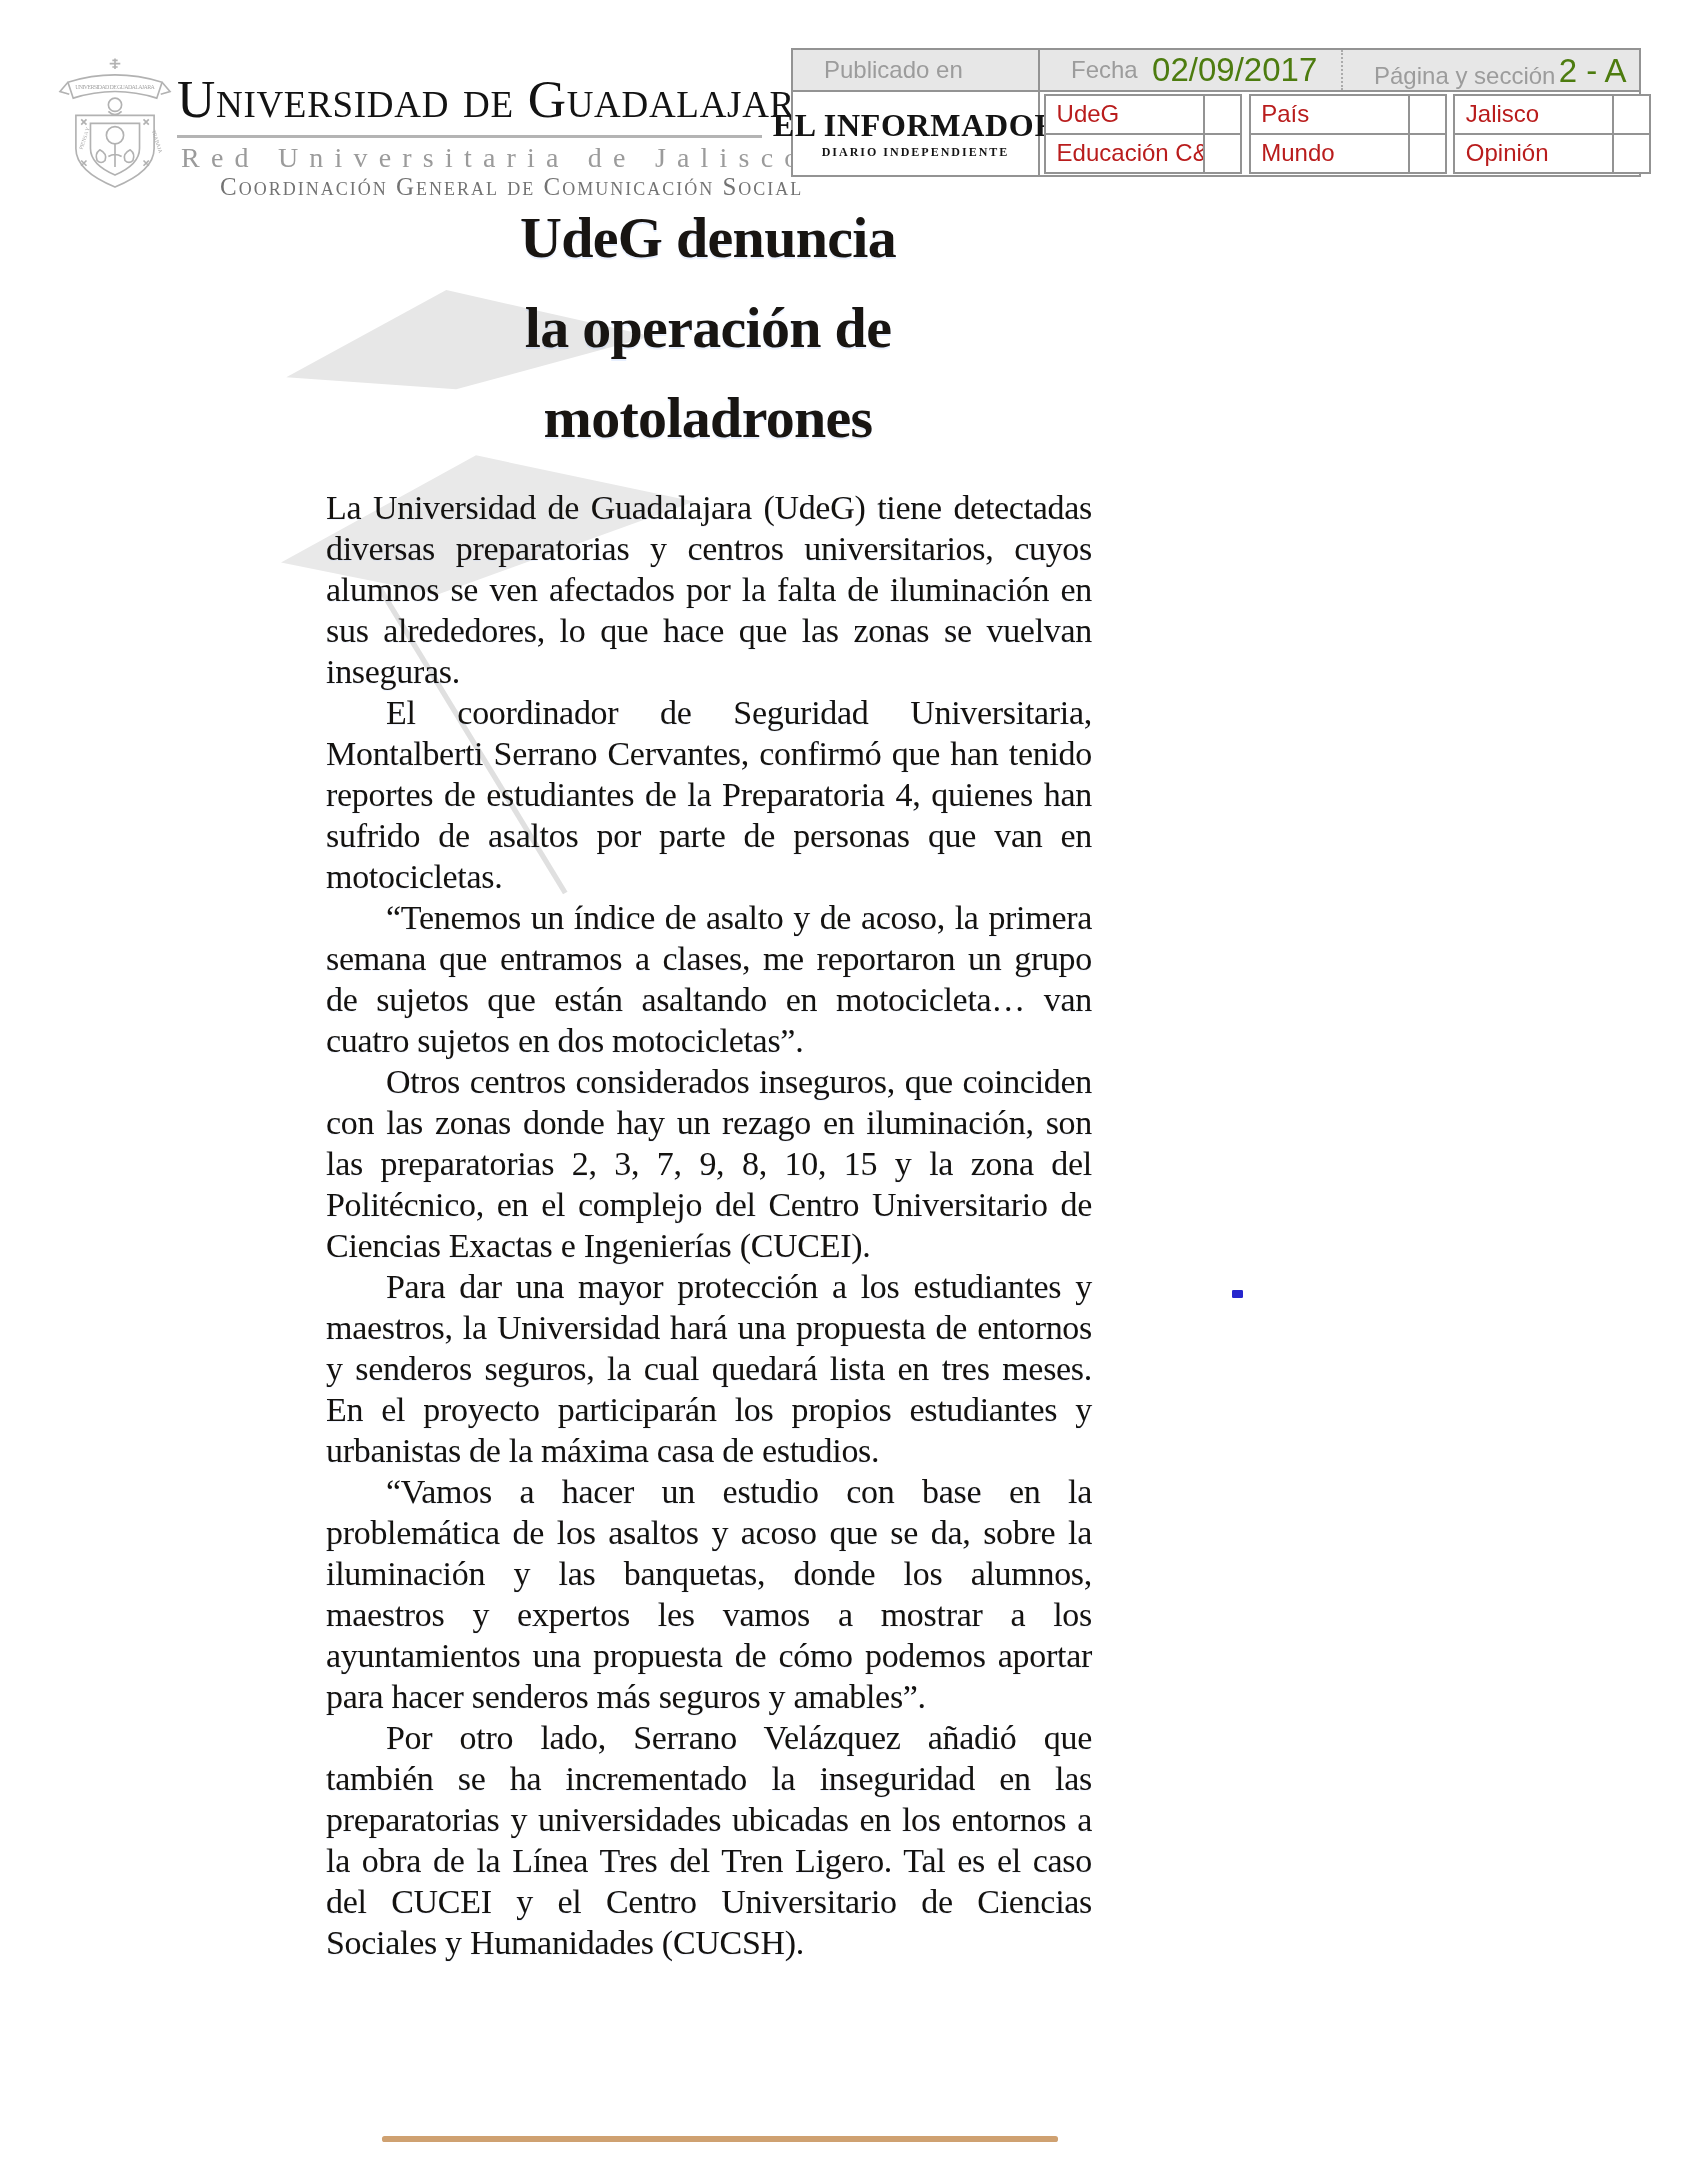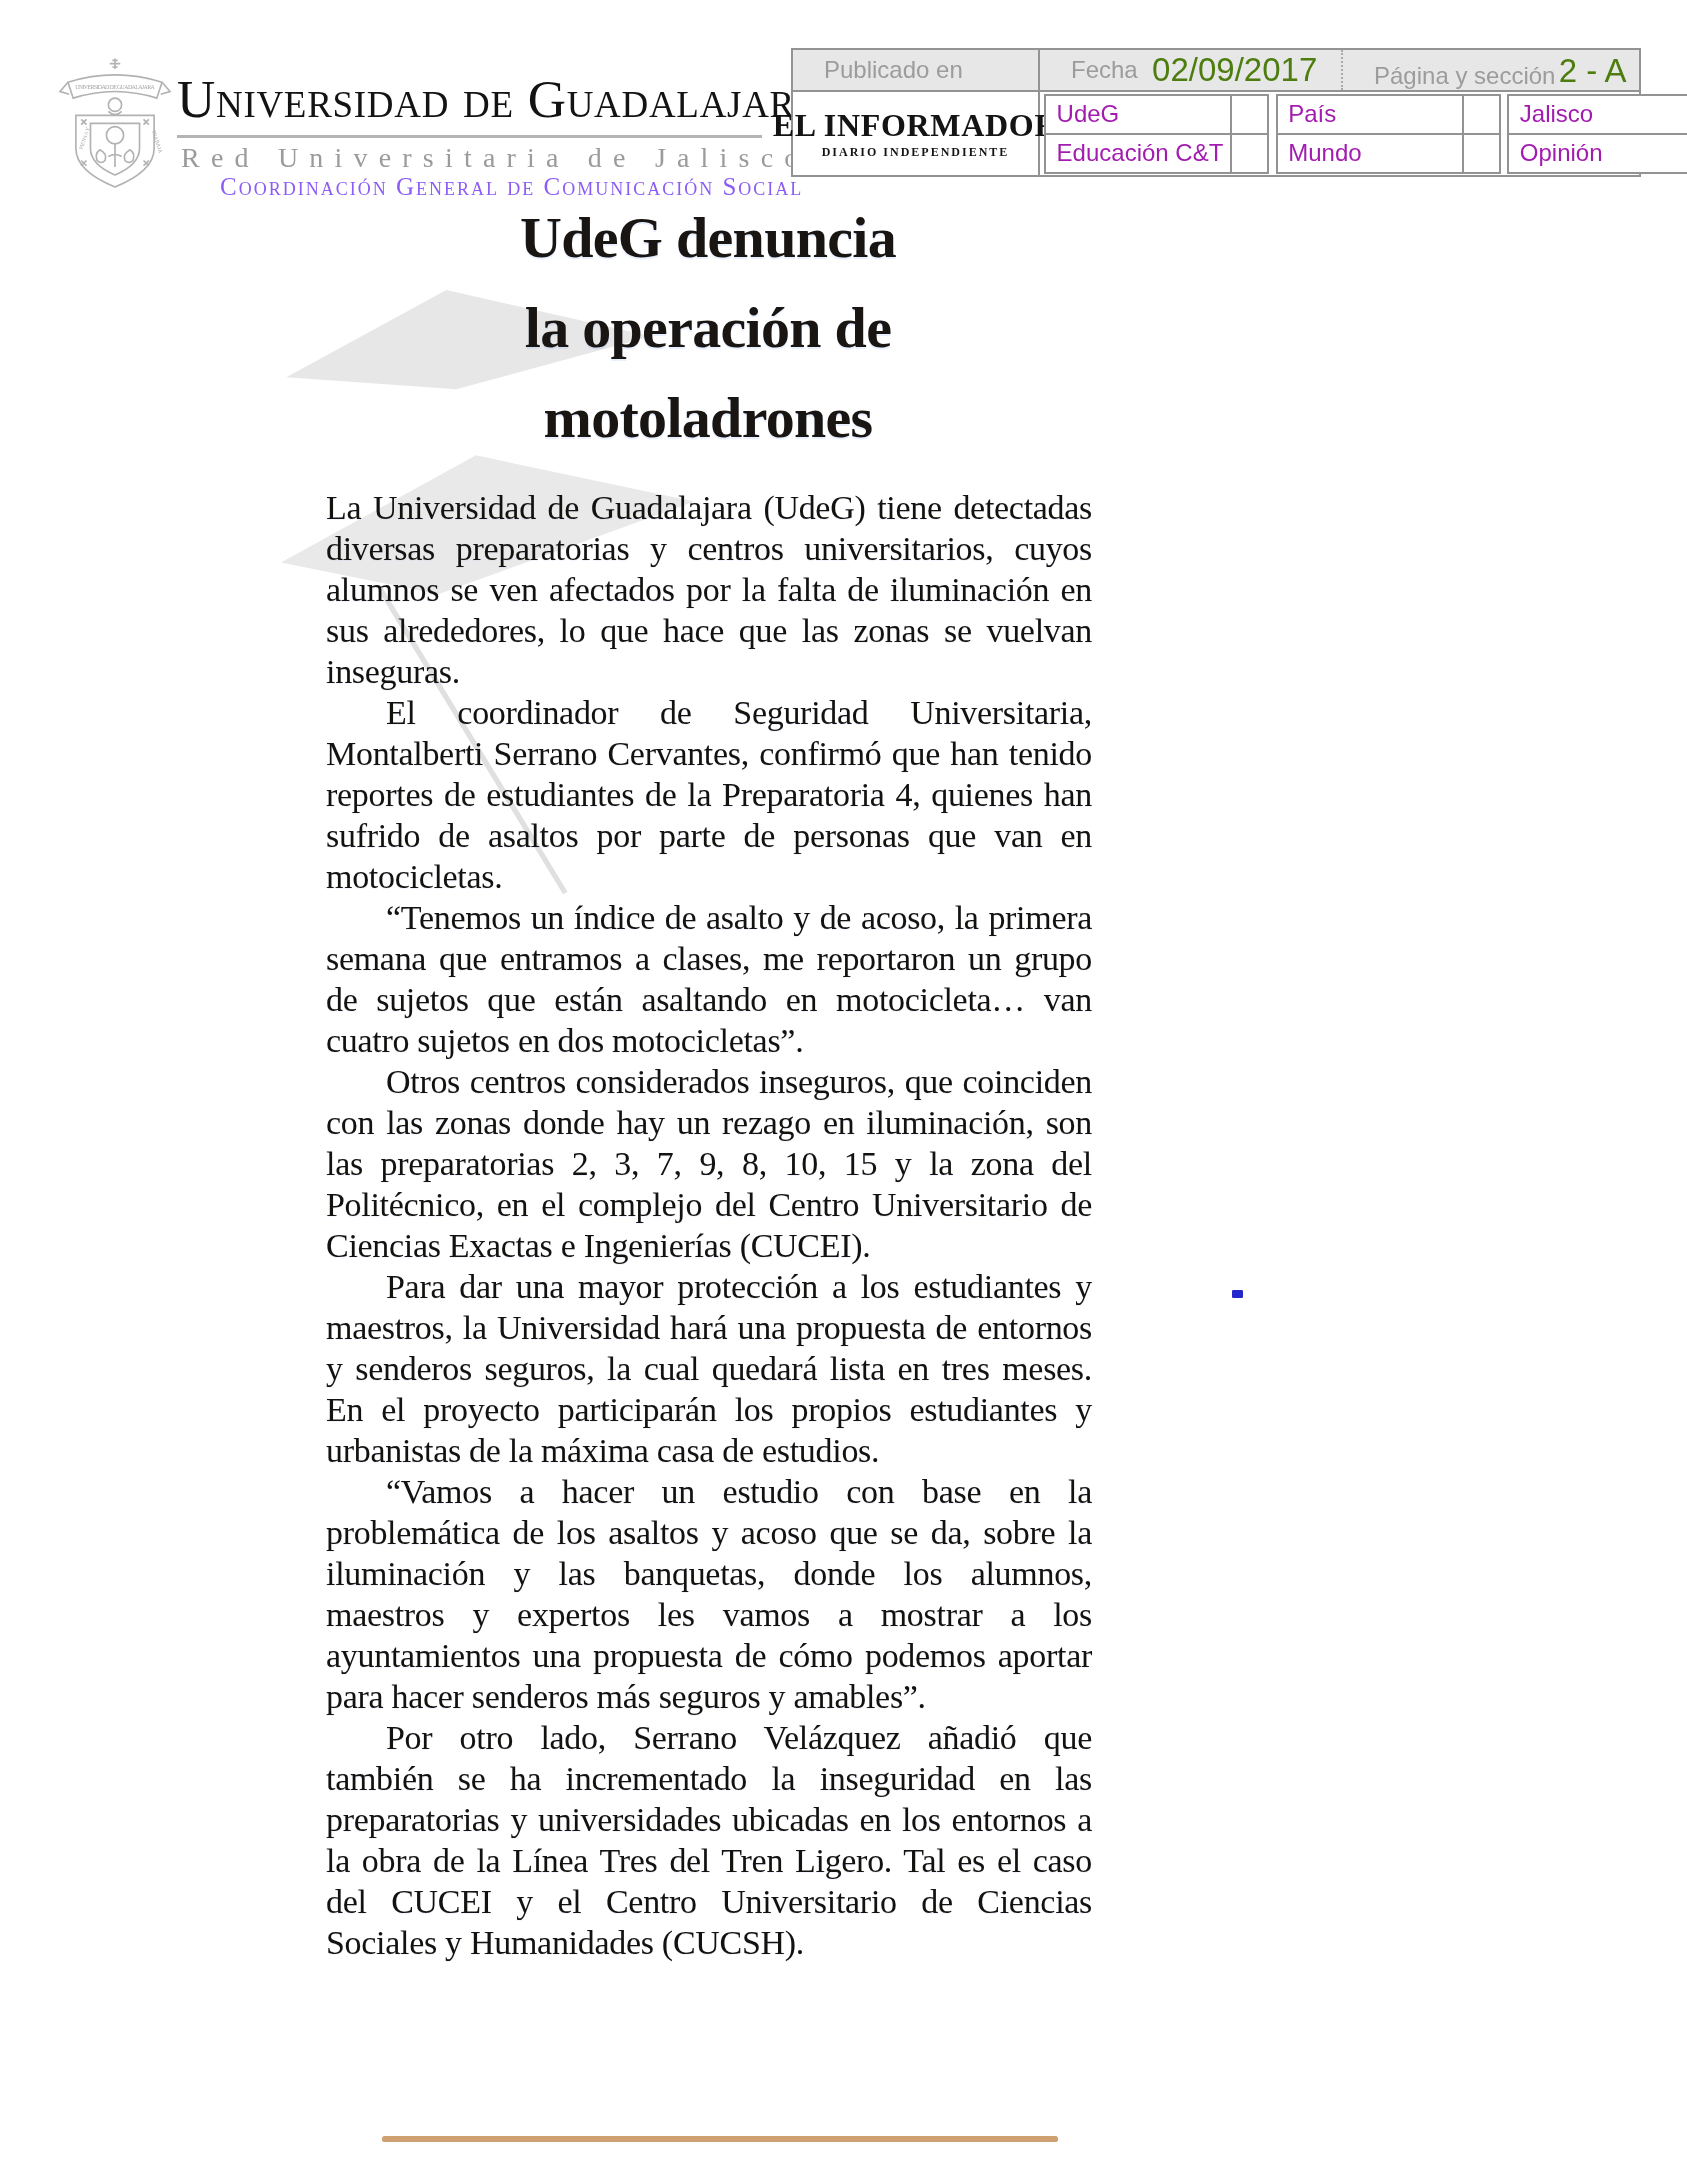--- a/index.html
+++ b/index.html
@@ -15,21 +15,21 @@
     font-variant:small-caps; font-size:53px; color:#131313; letter-spacing:0.7px;
     white-space:nowrap;
   }
   .univ-rule { position:absolute; left:177px; top:135px; width:585px; height:2.6px; background:#b4b4b4; }
   .network-line {
     position:absolute; left:181px; top:142px; width:595px;
     font-size:28px; color:#9b9b9b; letter-spacing:11.2px; white-space:nowrap;
   }
   .coord-line {
     position:absolute; left:220px; top:173px; width:556px;
-    font-variant:small-caps; font-size:25px; color:#8b5cf6; letter-spacing:2px;
+    font-variant:small-caps; font-size:25px; color:#737373; letter-spacing:2px;
     white-space:nowrap;
   }
 
   
   .pubtable { position:absolute; left:791px; top:48px; width:850px; font-family:"Liberation Sans", sans-serif; }
   .pt-toprow {
     display:flex; height:44px; background:#e7e7e7;
     border:2.6px solid #939393; box-sizing:border-box; align-items:stretch;
   }
   .pt-cell-pub { width:247px; border-right:2.6px solid #939393; box-sizing:border-box; display:flex; align-items:center; }
@@ -45,22 +45,22 @@
     width:247px; border-right:2.6px solid #939393; box-sizing:border-box;
     display:flex; flex-direction:column; align-items:center; justify-content:center;
     font-family:"Liberation Serif", serif; color:#141414;
   }
   .pt-news-name { font-size:32px; font-weight:bold; letter-spacing:0.7px; white-space:nowrap; }
   .pt-news-tag { font-size:12px; font-weight:bold; letter-spacing:2px; margin-top:1.3px; white-space:nowrap; }
   .pt-grid { flex:1; display:flex; flex-direction:column; justify-content:center; padding:0 0 0 4px; }
   .pt-grid-row { display:flex; height:41px; }
   .pt-grid-row + .pt-grid-row { margin-top:-2px; }
   .cat-cell {
-    width:188px; border:2px solid #939393; box-sizing:border-box;
-    display:flex; align-items:center; color:#a21caf; font-size:24px;
+    width:161px; border:2px solid #939393; box-sizing:border-box;
+    display:flex; align-items:center; color:#b91c1c; font-size:24px;
     padding-left:10.6px; background:#fff; white-space:nowrap; overflow:hidden;
   }
   .cat-box { width:37px; border:2px solid #939393; border-left:none; box-sizing:border-box; background:#fff; }
   .cat-gap { width:6.6px; }
 
   
   .watermark { position:absolute; left:281px; top:278px; width:476px; height:635px; z-index:0; pointer-events:none; }
 
   
   .article-title {

